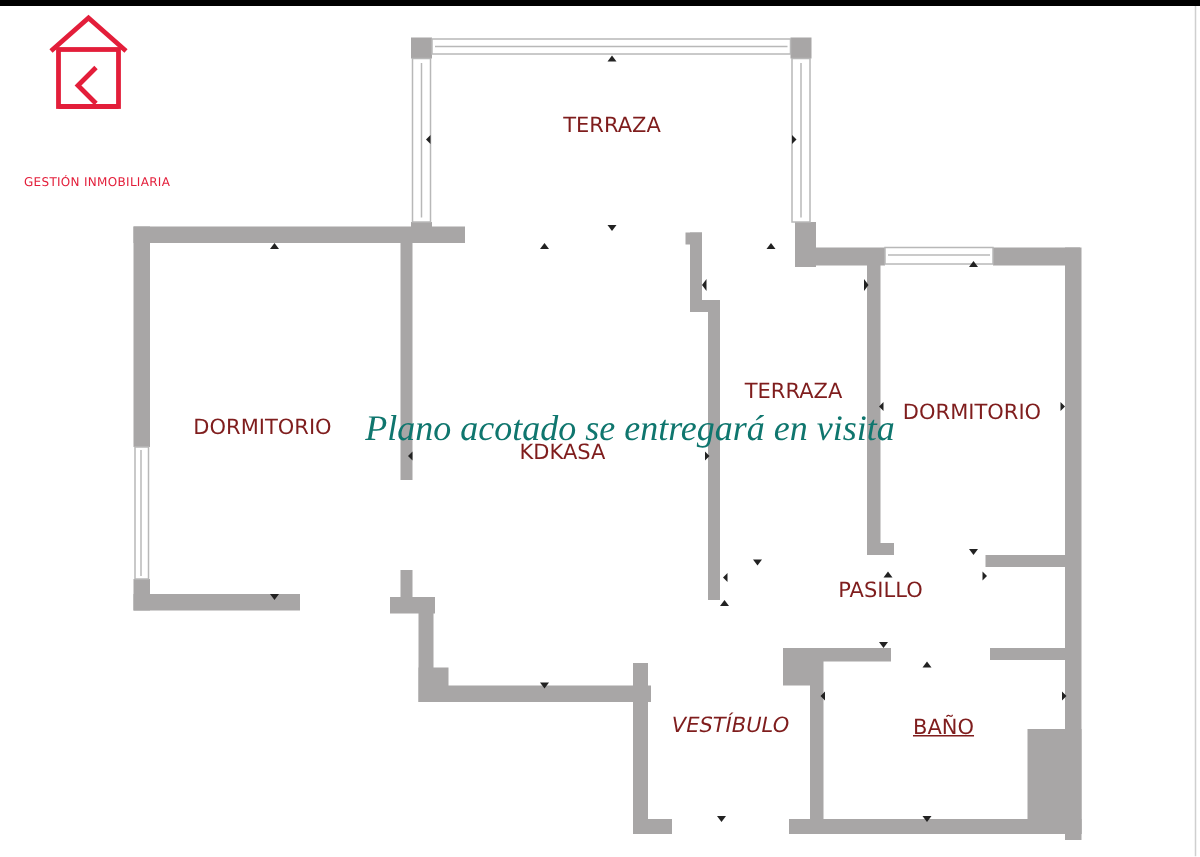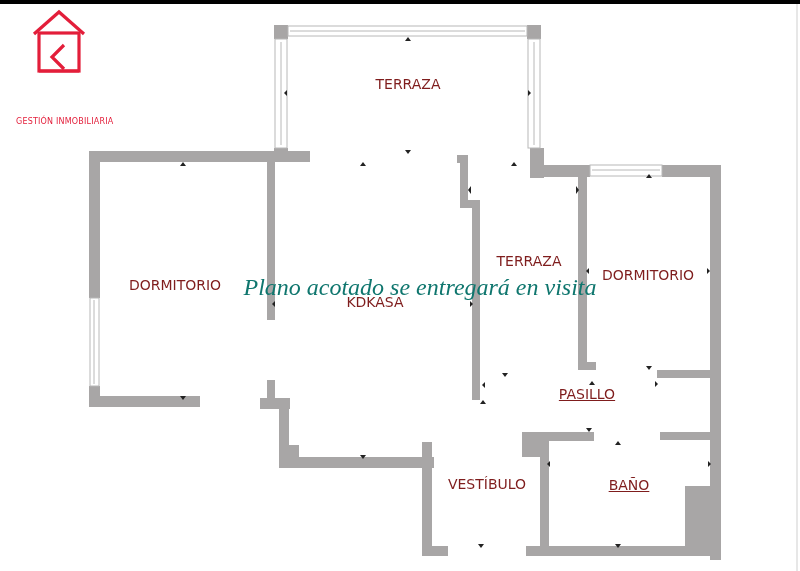--- a/index.html
+++ b/index.html
@@ -160,17 +160,17 @@
   </g>
 
   <line x1="797" y1="4" x2="797" y2="571" stroke="#cfcfcf" stroke-width="1"></line>
 </svg>
 
 <div class="room-label" style="left:408px; top:84px;">TERRAZA</div>
 <div class="room-label" style="left:175px; top:285px;">DORMITORIO</div>
 <div class="room-label" style="left:375px; top:302px;">KDKASA</div>
 <div class="room-label" style="left:529px; top:261px;">TERRAZA</div>
 <div class="room-label" style="left:648px; top:275px;">DORMITORIO</div>
-<div class="room-label" style="left:587px; top:394px;text-decoration:underline;">PASILLO</div>
-<div class="room-label" style="left:487px; top:484px;">VESTÍBULO</div>
+<div class="room-label" style="left:587px; top:394px;">PASILLO</div>
+<div class="room-label" style="left:487px; top:484px;font-style:italic;">VESTÍBULO</div>
 <div class="room-label" style="left:629px; top:485px;text-decoration:underline;">BAÑO</div>
 
 <div class="watermark">Plano acotado se entregará en visita</div>
 
 </body></html>

